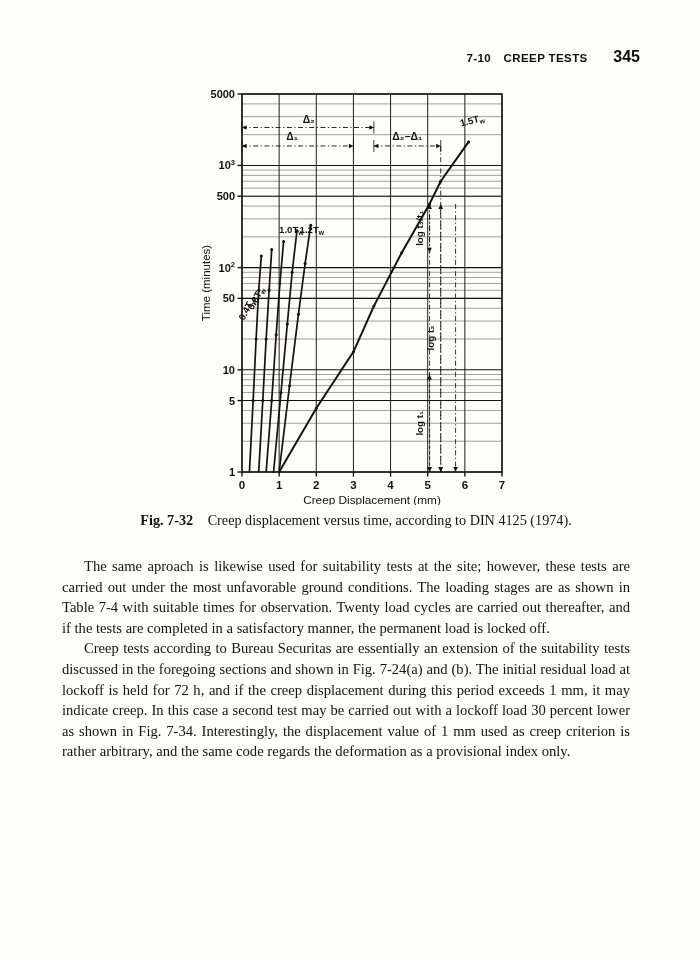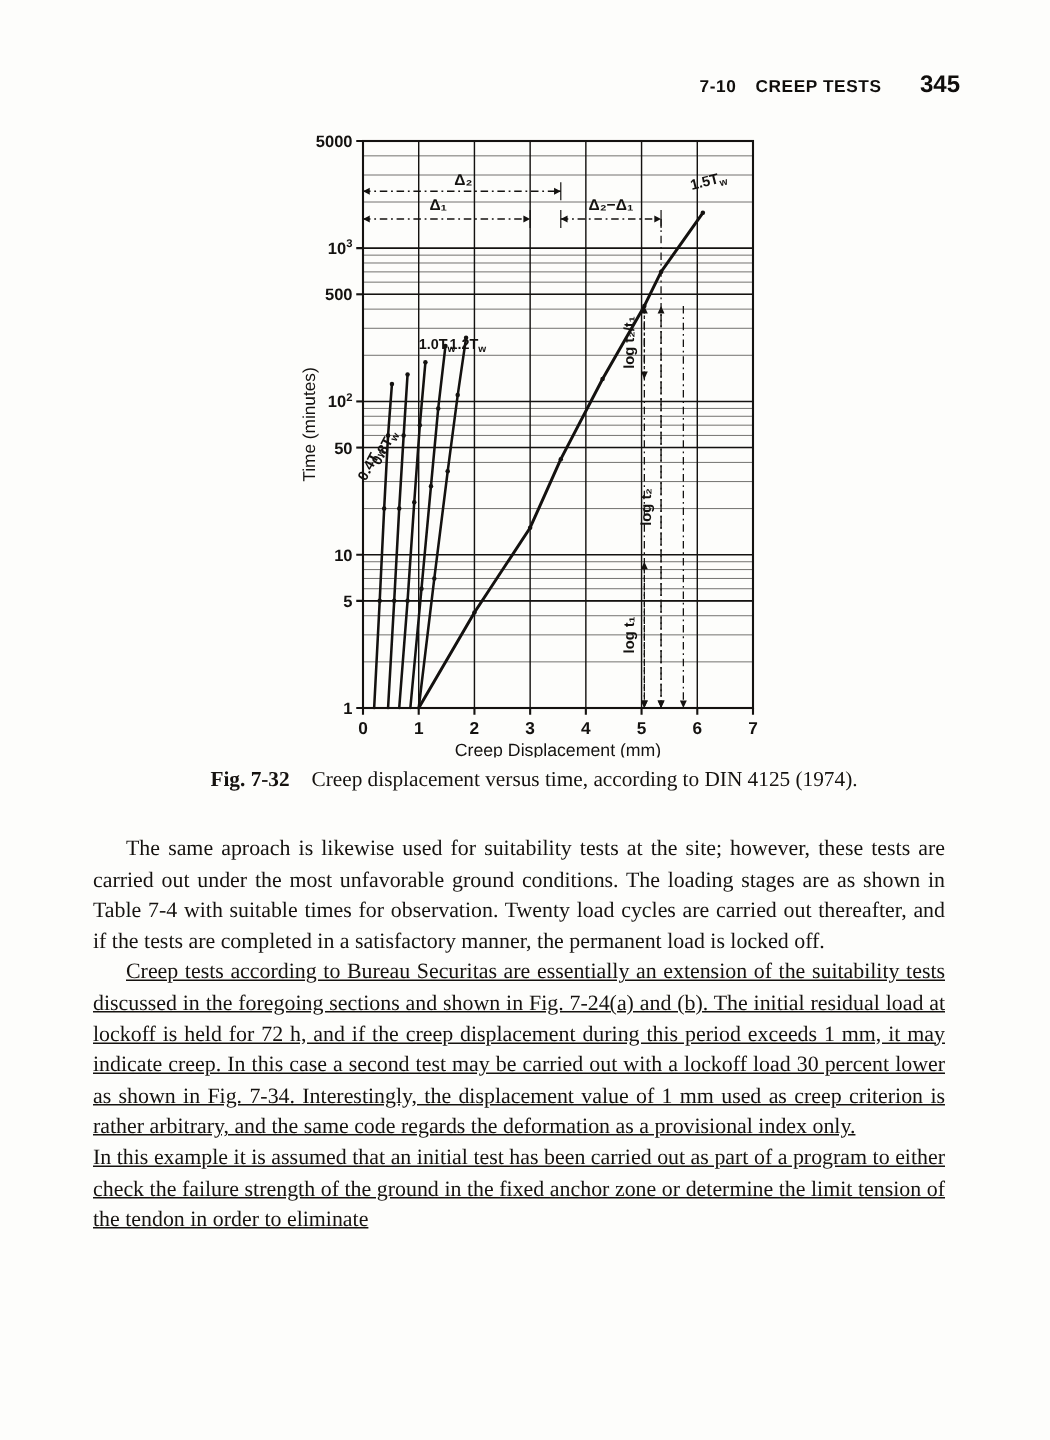--- a/index.html
+++ b/index.html
@@ -59,21 +59,21 @@
   }
   p.para{
     margin:0 12px 0 0;
     font-size:14.6px;
     line-height:20.6px;
     text-align:justify;
     text-indent:22px;
     font-family:"Liberation Serif", serif;
     hyphens:none;
   }
-  p.para + p.para{margin-top:0;text-decoration:underline;}
+  p.para + p.para{margin-top:0;}
   h3.head{
     font-family:"Liberation Sans", sans-serif;
     font-weight:700;
     font-size:14.6px;
     margin:26px 0 16px 0;
     letter-spacing:.1px;
   }
   p.noindent{text-indent:0;}
 </style>
 </head>
@@ -277,16 +277,15 @@
   </div>
 
   <div class="figcaption">
     <span class="lbl">Fig. 7-32</span>
     <span class="txt">Creep displacement versus time, according to DIN 4125 (1974).</span>
   </div>
 
   <div class="body">
     <p class="para">The same aproach is likewise used for suitability tests at the site; however, these tests are carried out under the most unfavorable ground conditions. The loading stages are as shown in Table 7-4 with suitable times for observation. Twenty load cycles are carried out thereafter, and if the tests are completed in a satisfactory manner, the permanent load is locked off.</p>
     <p class="para">Creep tests according to Bureau Securitas are essentially an extension of the suitability tests discussed in the foregoing sections and shown in Fig. 7-24(a) and (b). The initial residual load at lockoff is held for 72 h, and if the creep displacement during this period exceeds 1 mm, it may indicate creep. In this case a second test may be carried out with a lockoff load 30 percent lower as shown in Fig. 7-34. Interestingly, the displacement value of 1 mm used as creep criterion is rather arbitrary, and the same code regards the deformation as a provisional index only.</p>
-    <p class="para noindent">In this example it is assumed that an initial test has been carried out as part of a program to either check the failure strength of the ground in the fixed anchor zone or determine the limit tension of the tendon in order to eliminate</p>
   </div>
 
 </div>
 
 </body></html>

